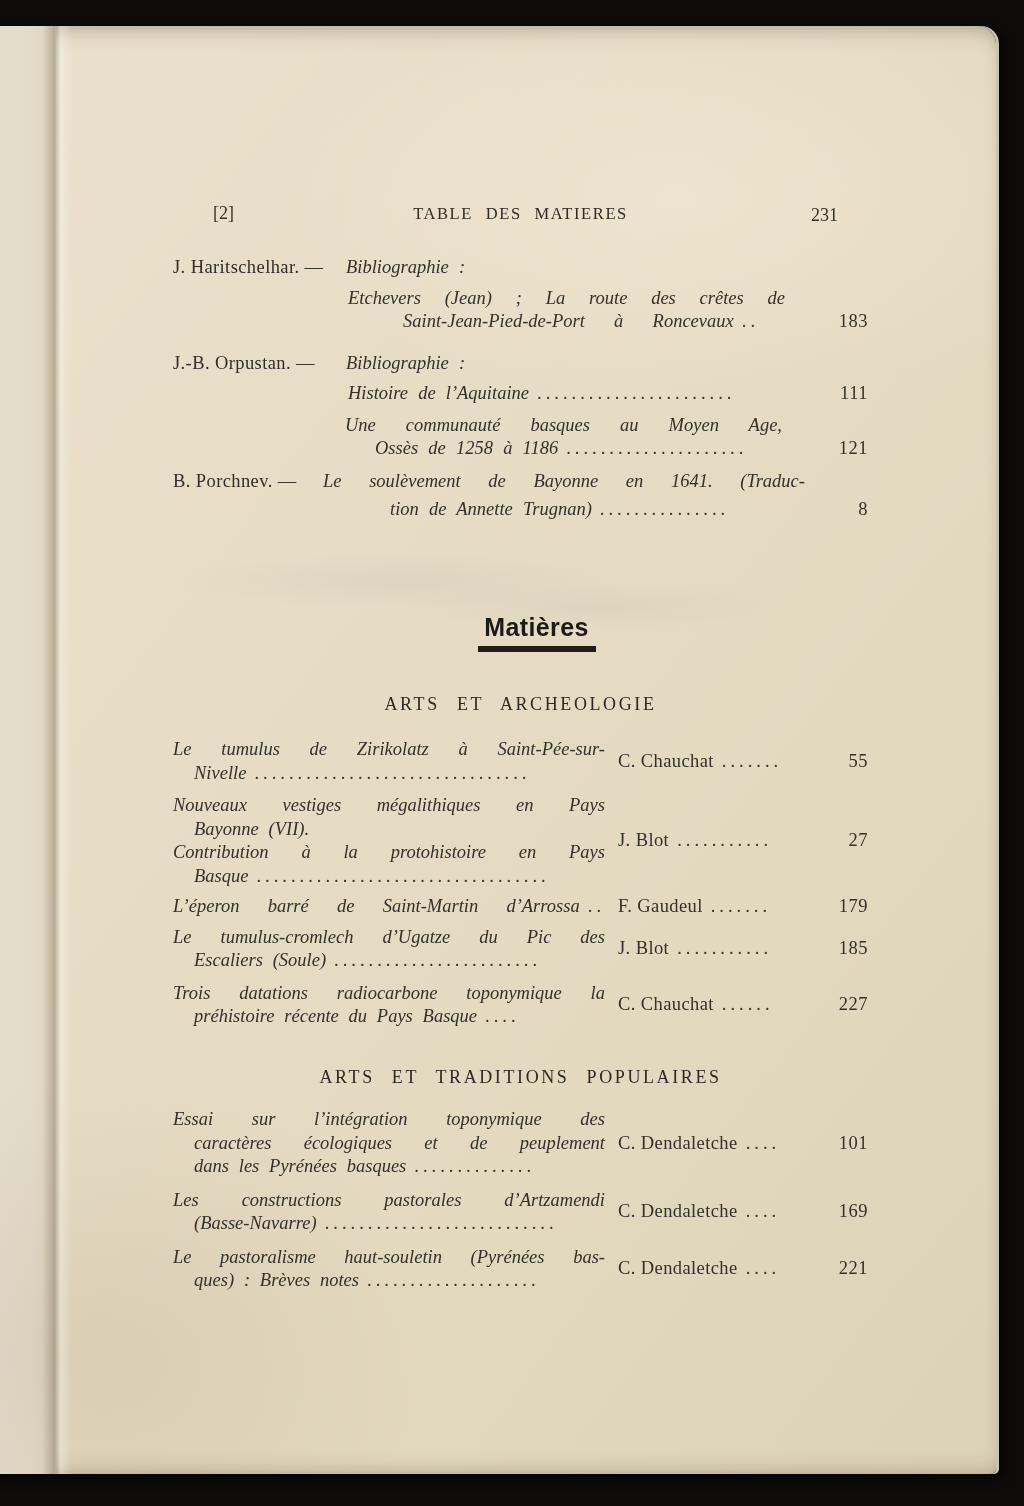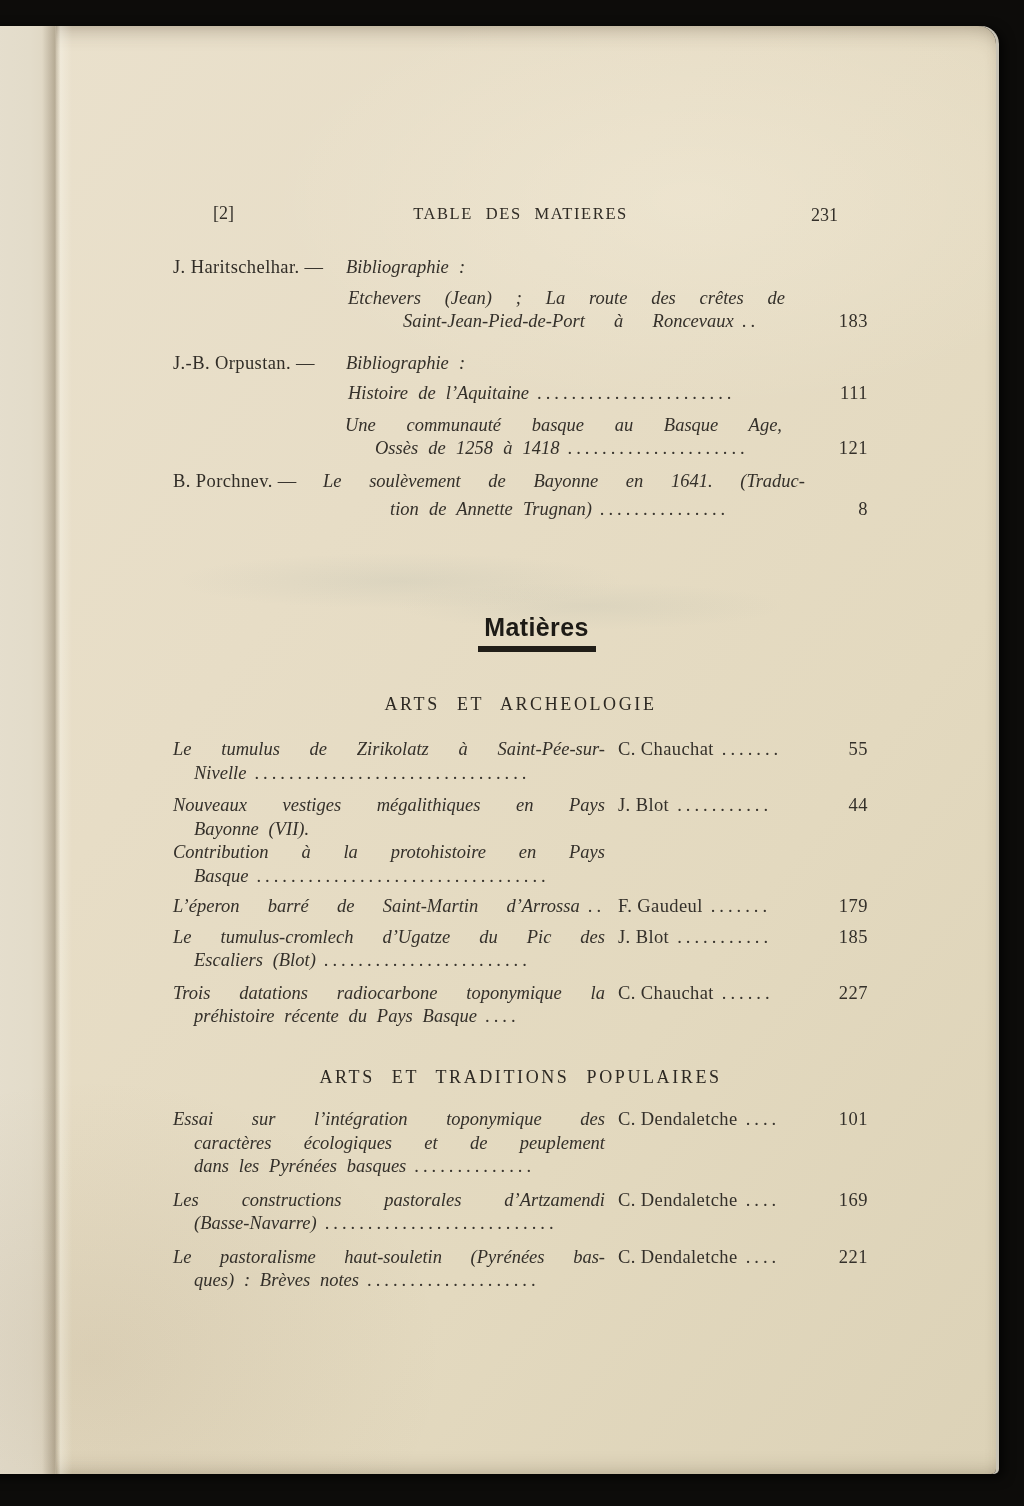--- a/index.html
+++ b/index.html
@@ -79,21 +79,21 @@
   
   .sec-head { position: absolute; left: 0; width: 100%; text-align: center;
               font-size: 18px; letter-spacing: 2.6px; word-spacing: 10px;
               color: #2d2923; line-height: 22px; }
   .sec-head.a { top: 667px; }
   .sec-head.b { top: 1040px; }
   .toc-list { position: absolute; left: 0; width: 100%; }
   .toc-list.a { top: 712px; }
   .toc-list.b { top: 1082px; }
 
-  .toc-entry { display: flex; align-items: flex-start; margin-top: 9px; line-height: 23.5px; }
+  .toc-entry { display: flex; align-items: center; margin-top: 9px; line-height: 23.5px; }
   .toc-entry.first { margin-top: 0; }
   .toc-title { width: 432px; font-style: italic; word-spacing: 0.28em; }
   .tl { text-align: left; }
   .tl.j { text-align: justify; text-align-last: justify; }
   .tl.ind { padding-left: 21px; }
   .toc-author { width: 200px; padding-left: 13px; box-sizing: border-box;
                 white-space: nowrap; letter-spacing: 0.4px; }
   .toc-page { flex: 1; text-align: right; letter-spacing: 0.5px; }
 </style>
 </head>
@@ -125,23 +125,23 @@
         </div>
 
         <div class="bib-entry" style="margin-top:19px">
           <div class="bib-line">
             <span class="author" style="width:173px">J.-B. Orpustan. —</span><span class="ital">Bibliographie :</span>
           </div>
           <div class="bib-line" style="padding-left:175px;margin-top:7px">
             <span class="ital">Histoire de l’Aquitaine</span><span class="dots">.......................</span>
             <span class="pnum">111</span>
           </div>
-          <div class="bib-line ital jline" style="padding-left:172px;width:437px;margin-top:9px">Une communauté basque au Basque Age,</div>
+          <div class="bib-line ital jline" style="padding-left:172px;width:437px;margin-top:9px">Une communauté basques au Moyen Age,</div>
           <div class="bib-line" style="padding-left:202px">
-            <span class="ital">Ossès de 1258 à 1418</span><span class="dots">.....................</span>
+            <span class="ital">Ossès de 1258 à 1186</span><span class="dots">.....................</span>
             <span class="pnum">121</span>
           </div>
         </div>
 
         <div class="bib-entry" style="margin-top:10px">
           <div class="bib-line flexline">
             <span class="author" style="width:150px;flex:none">B. Porchnev. —</span>
             <span class="ital jline" style="width:482px">Le soulèvement de Bayonne en 1641. (Traduc-</span>
           </div>
           <div class="bib-line" style="padding-left:217px;margin-top:5px">
@@ -169,35 +169,35 @@
         </div>
 
         <div class="toc-entry">
           <div class="toc-title">
             <div class="tl j">Nouveaux vestiges mégalithiques en Pays</div>
             <div class="tl ind">Bayonne (VII).</div>
             <div class="tl j">Contribution à la protohistoire en Pays</div>
             <div class="tl ind"><span>Basque</span><span class="dots">..................................</span></div>
           </div>
           <div class="toc-author"><span>J. Blot</span><span class="dots">...........</span></div>
-          <div class="toc-page">44</div>
+          <div class="toc-page">27</div>
         </div>
 
         <div class="toc-entry" style="margin-top:7px">
           <div class="toc-title">
             <div class="tl j"><span>L’éperon barré de Saint-Martin d’Arrossa</span><span class="dots">..</span></div>
           </div>
           <div class="toc-author"><span>F. Gaudeul</span><span class="dots">.......</span></div>
           <div class="toc-page">179</div>
         </div>
 
         <div class="toc-entry" style="margin-top:7px">
           <div class="toc-title">
             <div class="tl j">Le tumulus-cromlech d’Ugatze du Pic des</div>
-            <div class="tl ind"><span>Escaliers (Blot)</span><span class="dots">........................</span></div>
+            <div class="tl ind"><span>Escaliers (Soule)</span><span class="dots">........................</span></div>
           </div>
           <div class="toc-author"><span>J. Blot</span><span class="dots">...........</span></div>
           <div class="toc-page">185</div>
         </div>
 
         <div class="toc-entry">
           <div class="toc-title">
             <div class="tl j">Trois datations radiocarbone toponymique la</div>
             <div class="tl ind"><span>préhistoire récente du Pays Basque</span><span class="dots">....</span></div>
           </div>

